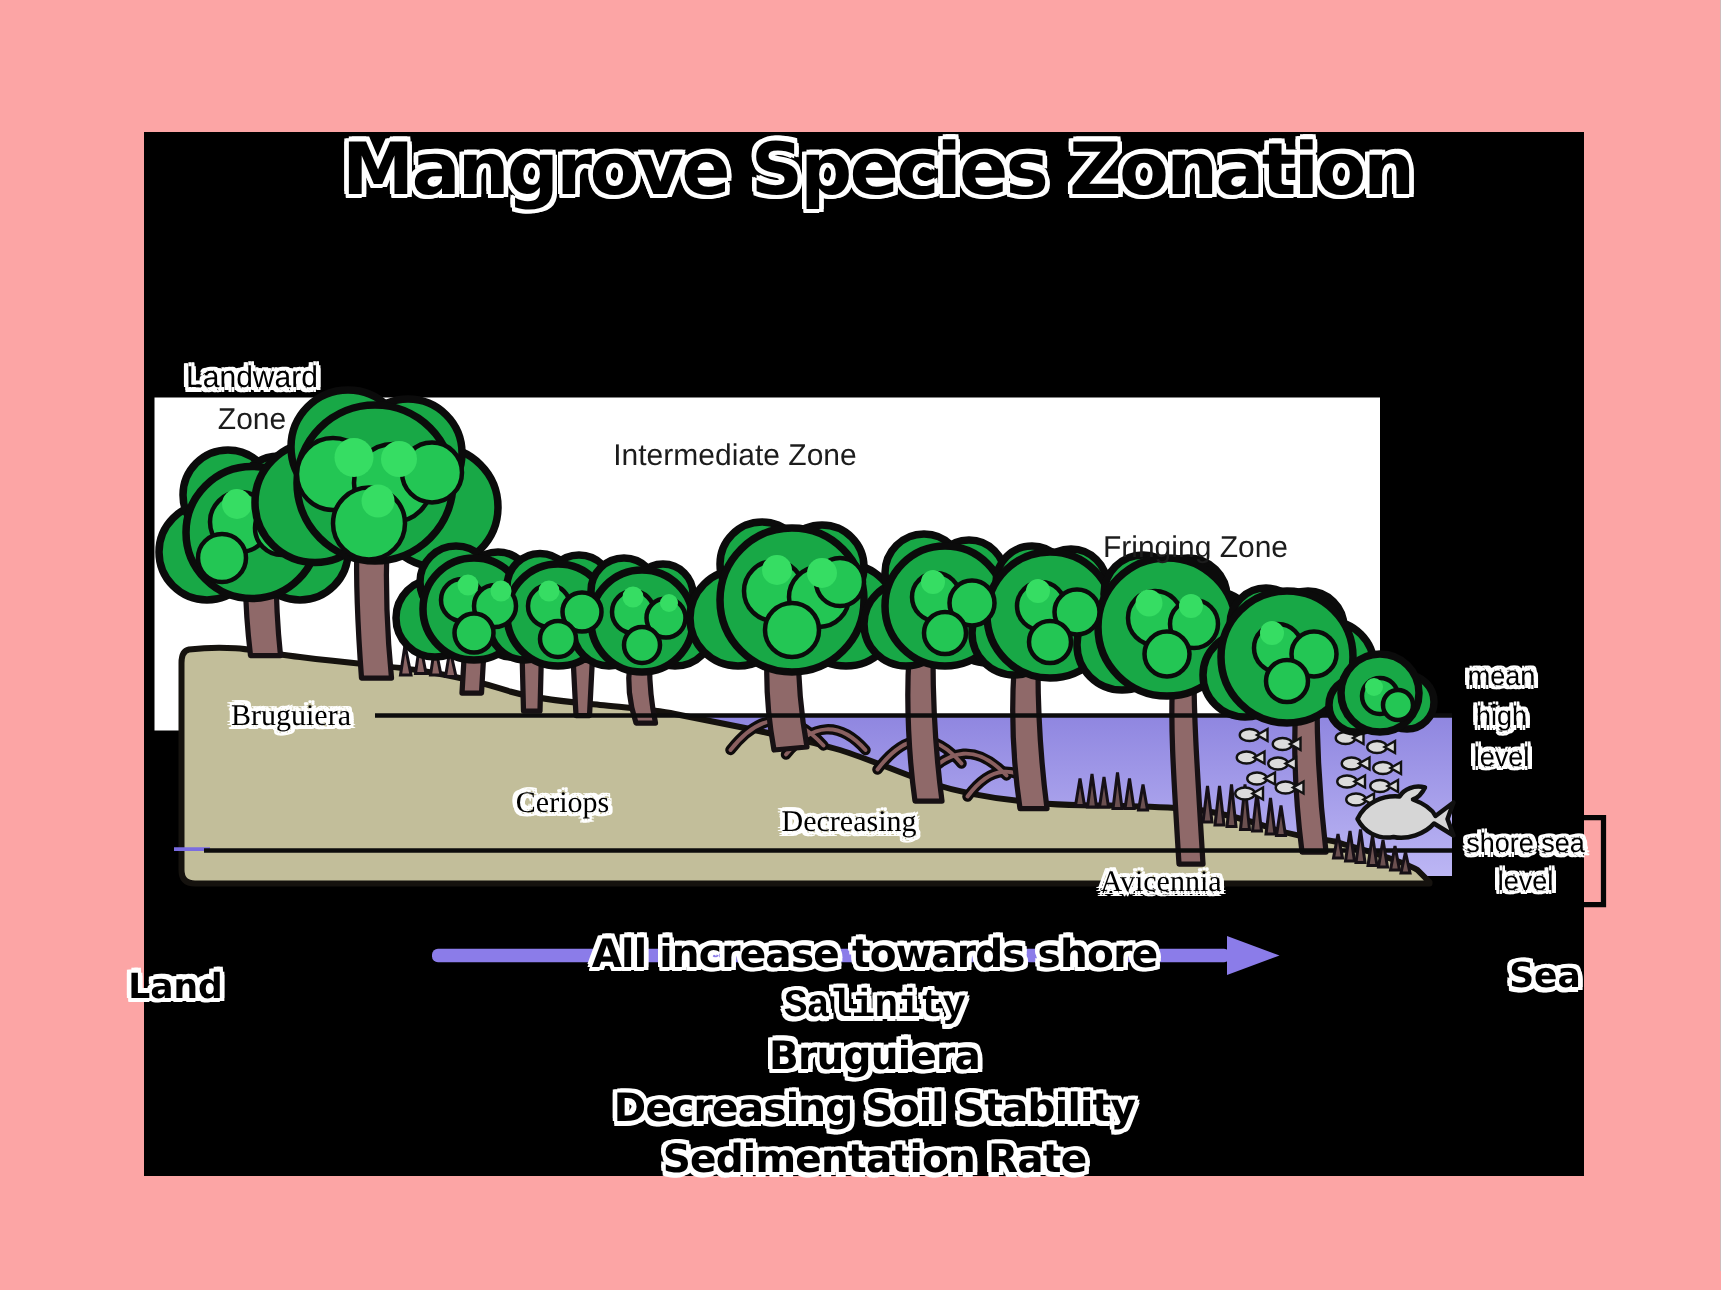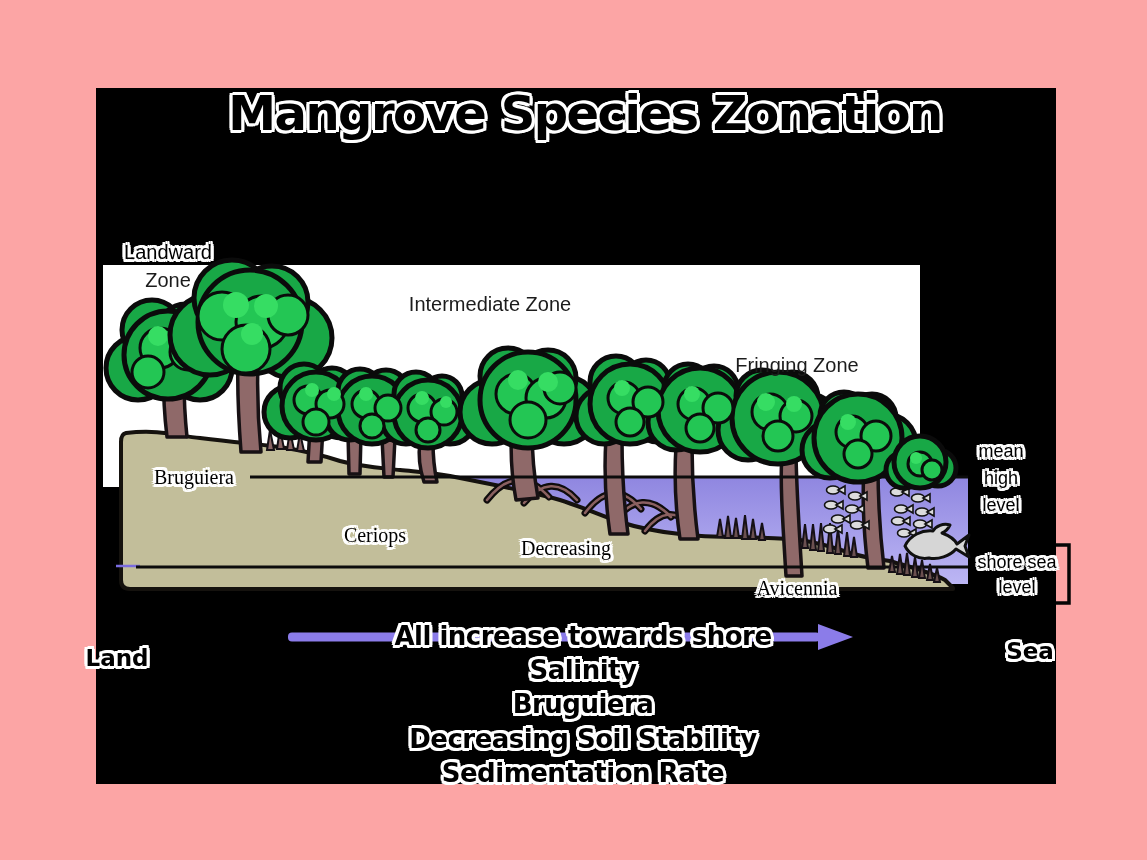--- a/index.html
+++ b/index.html
@@ -340,34 +340,34 @@
 <div class="lbl title outlined" style="left:585px;top:114px;">Mangrove Species Zonation</div>
 
 <div class="lbl plain outlined" style="left:168px;top:252px;">Landward</div>
 <div class="lbl plain" style="left:168px;top:280px;text-align:right;">Zone</div>
 <div class="lbl plain" style="left:490px;top:304px;">Intermediate Zone</div>
 <div class="lbl plain" style="left:797px;top:336px;margin-top:29px;">Fringing Zone</div>
 
 <div class="lbl species outlined" style="left:194px;top:477px;">Bruguiera</div>
 <div class="lbl species outlined" style="left:375px;top:535px;">Ceriops</div>
 <div class="lbl species outlined" style="left:566px;top:548px;">Decreasing</div>
-<div class="lbl species outlined" style="left:797px;top:588px;">Avicennia</div>
+<div class="lbl species outlined" style="left:774px;top:588px;">Avicennia</div>
 
 <div class="lbl tide outlined" style="left:1001px;top:478px;text-align:center;">
   <div>mean</div>
   <div>high</div>
   <div>level</div>
 </div>
 <div class="lbl tide outlined" style="left:1017px;top:575px;line-height:25px;">
   <div>shore sea</div>
   <div>level</div>
 </div>
 
 <div class="lbl big outlined" style="left:117px;top:659px;">Land</div>
 <div class="lbl big outlined" style="left:1030px;top:652px;">Sea</div>
 
 <div class="lbl factor outlined" style="left:583px;top:637px;">All increase towards shore</div>
-<div class="lbl factor outlined" style="left:583px;top:671px;">Salinity</div>
+<div class="lbl factor outlined" style="left:583px;top:671px;font-family:Liberation Mono, monospace;">Salinity</div>
 <div class="lbl factor outlined" style="left:583px;top:705px;">Bruguiera</div>
 <div class="lbl factor outlined" style="left:583px;top:740px;">Decreasing Soil Stability</div>
 <div class="lbl factor outlined" style="left:583px;top:774px;">Sedimentation Rate</div>
 
 </div>
 
 </body></html>

